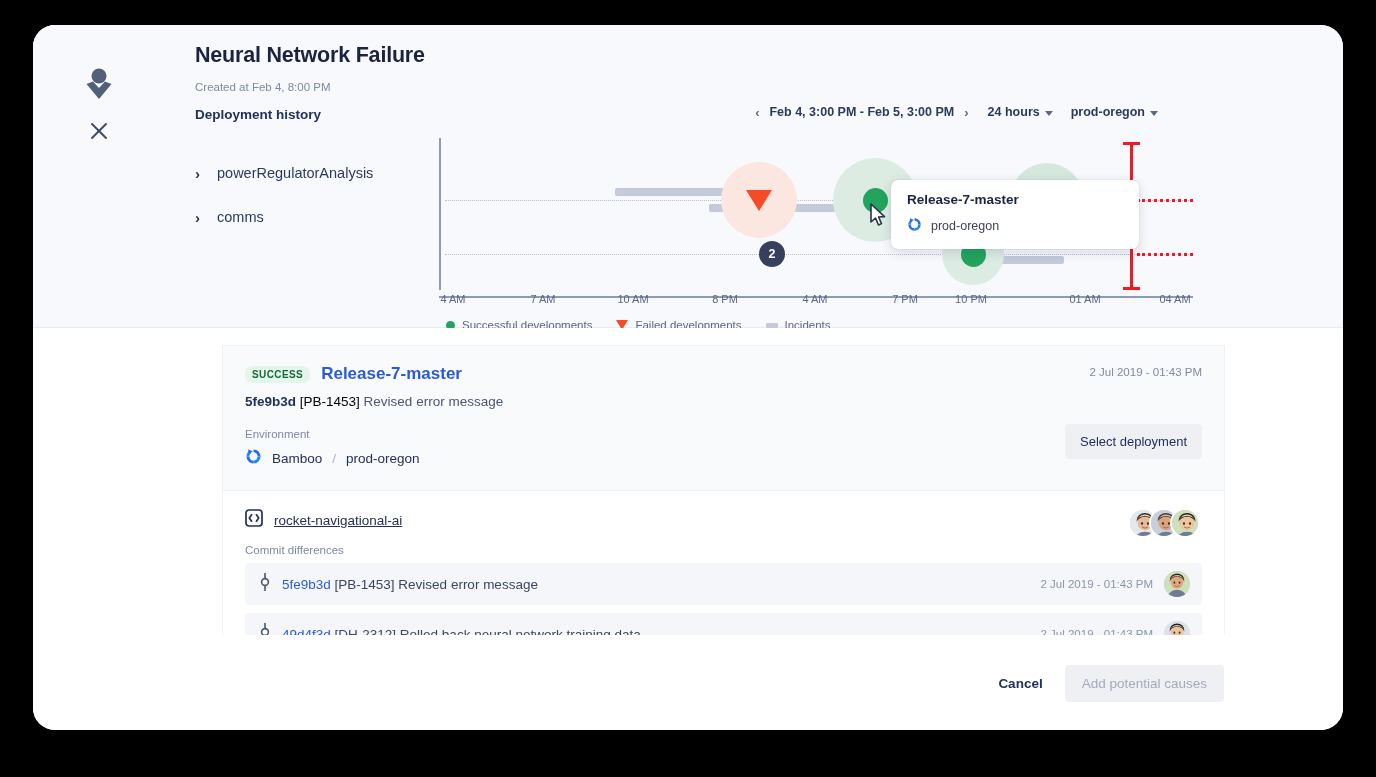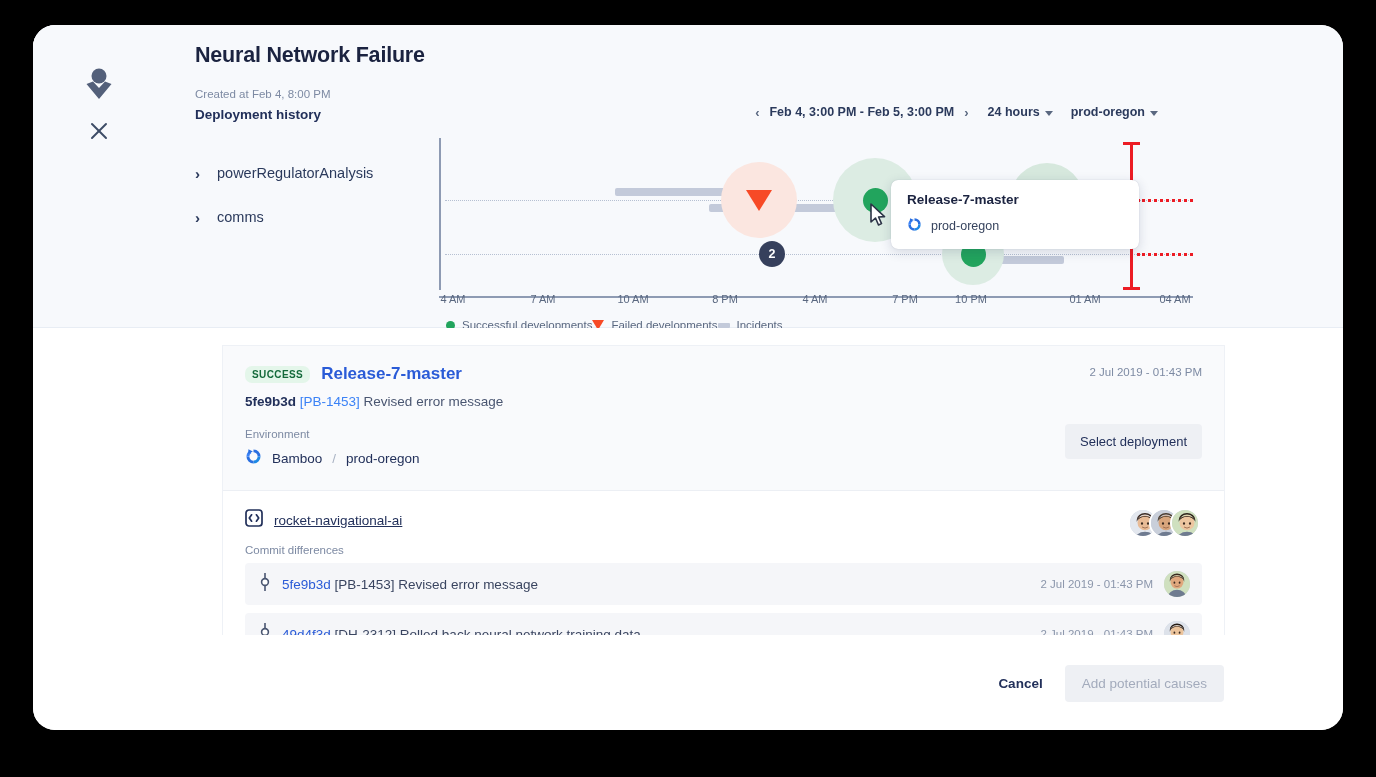--- a/index.html
+++ b/index.html
@@ -51,21 +51,21 @@
   }
 
   #head-block { position: absolute; left: 162px; top: 18px; }
   #page-title {
     font-size: 21.5px;
     font-weight: bold;
     color: #1b2340;
     letter-spacing: -0.2px;
   }
   #page-subtitle {
-    margin-top: 20px;
+    margin-top: 13px;
     font-size: 11.5px;
     color: #7d8aa3;
   }
   #section-title {
     position: absolute;
     left: 162px; top: 82px;
     font-size: 13.5px;
     font-weight: bold;
     color: #22305a;
   }
@@ -244,21 +244,21 @@
     margin-top: 10px;
     display: flex; align-items: center; gap: 9px;
     font-size: 12.5px;
     color: #37445e;
   }
 
   
   #legend {
     position: absolute;
     left: 413px; top: 294px;
-    display: flex; align-items: center; 
+    display: flex; align-items: center; gap: 24px;
     font-size: 11.5px;
     color: #5a6880;
   }
   .legend-item { display: flex; align-items: center; gap: 7px; }
   .lg-dot {
     width: 9px; height: 9px; border-radius: 50%;
     background: #22a45d;
   }
   .lg-tri {
     width: 0; height: 0;
@@ -311,21 +311,21 @@
     font-weight: bold;
     color: #2a5bd7;
     cursor: pointer;
   }
   #deploy-commit {
     margin-top: 10px;
     font-size: 13.5px;
     color: #4a5671;
   }
   #deploy-commit .sha { font-weight: bold; color: #22305a; }
-  #deploy-commit .issue { color: #3b82f6; }
+  #deploy-commit .issue { color: #000000; }
   #env-label {
     margin-top: 19px;
     font-size: 11.5px;
     color: #7d8aa3;
   }
   #env-row {
     margin-top: 8px;
     display: flex; align-items: center; gap: 10px;
     font-size: 13.5px;
     color: #22305a;

